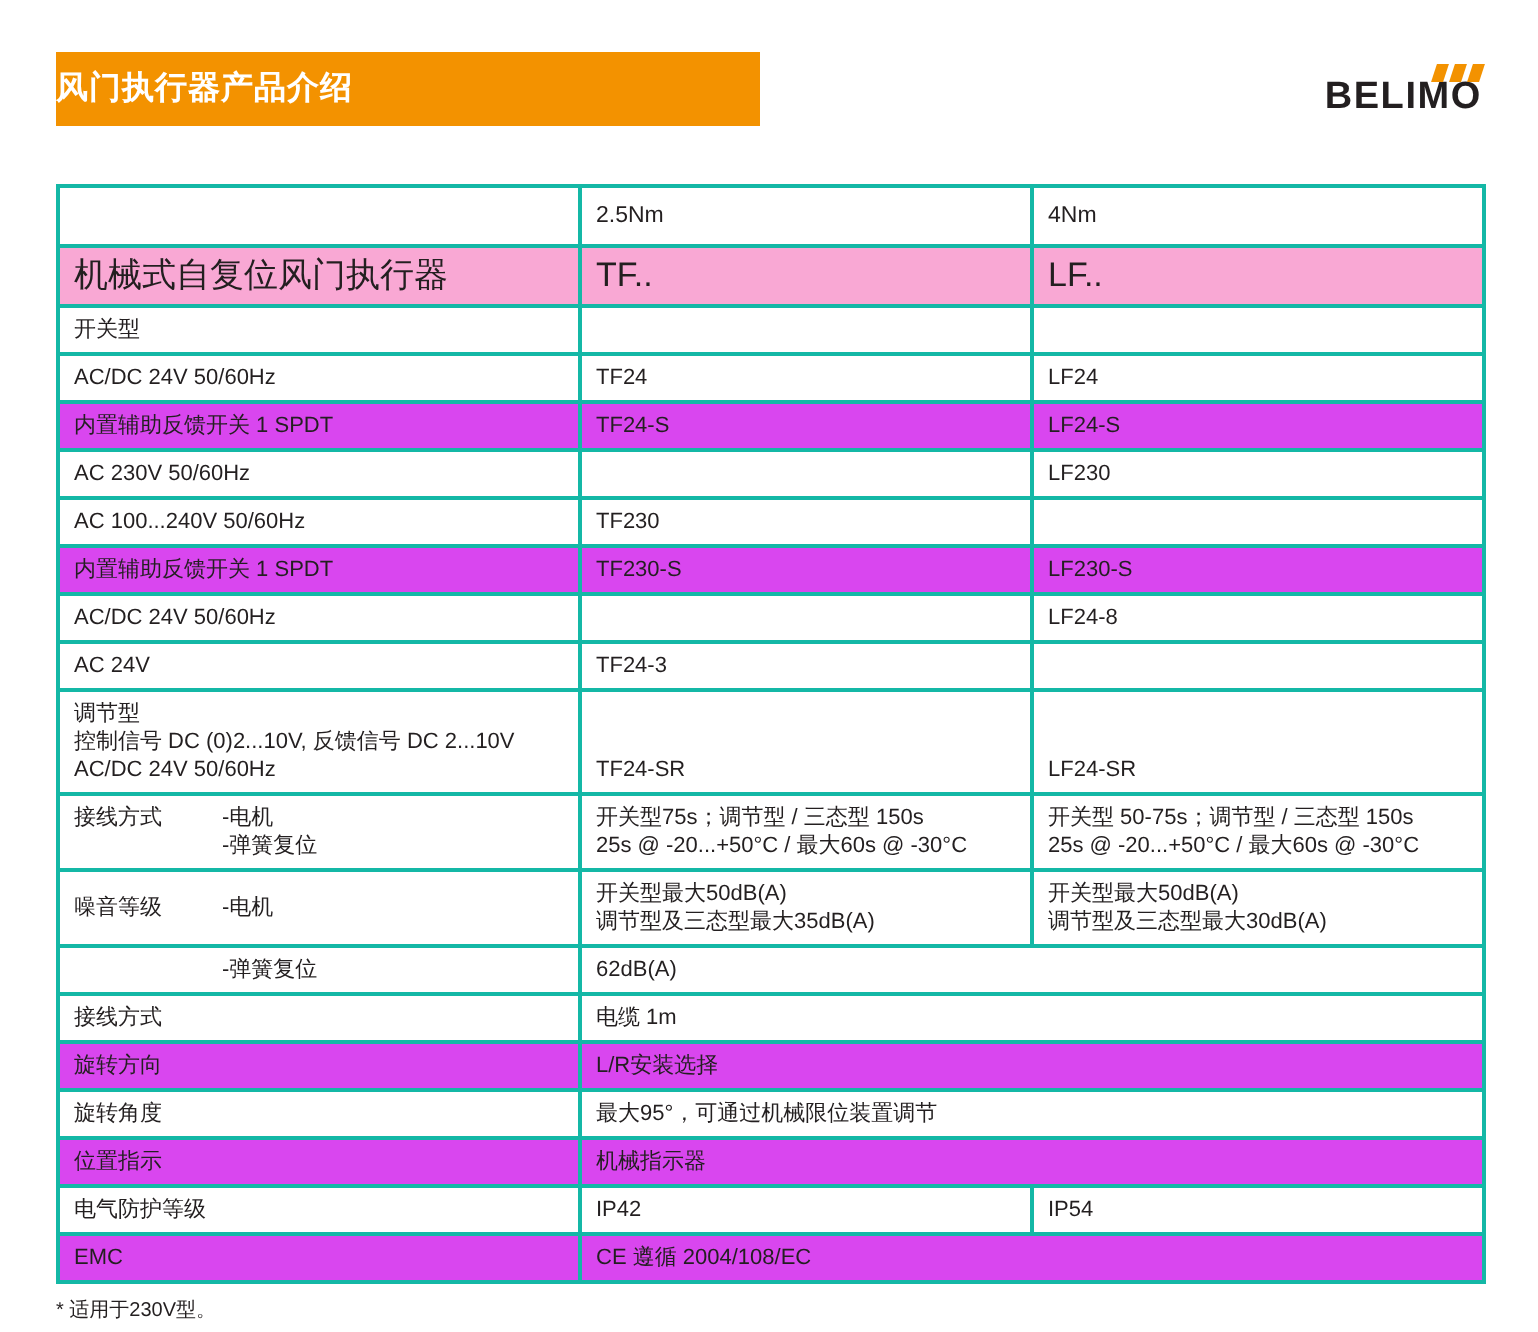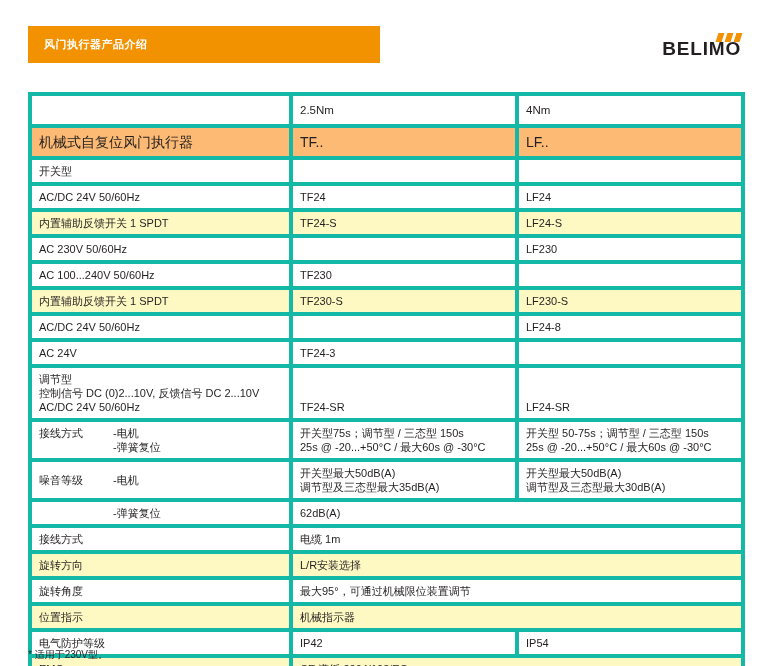--- a/index.html
+++ b/index.html
@@ -34,23 +34,22 @@
     left: 0;
     top: 0;
     width: 352px;
     height: 37px;
     background: #f39200;
     display: flex;
     align-items: center;
   }
   .header-bar-title {
     color: #ffffff;
-    font-size: 11px;
-    font-weight: bold;
-    padding-left: 16px;
+    font-size: 16px;
+    font-weight: bold;
     letter-spacing: 0.5px;
   }
   .logo {
     position: absolute;
     right: 0;
     top: 2px;
     width: 120px;
     height: 34px;
     text-align: right;
   }
@@ -82,44 +81,44 @@
     top: 92px;
     width: 713px;
   }
   table.spec {
     border-collapse: collapse;
     width: 713px;
     table-layout: fixed;
     font-size: 11px;
   }
   table.spec td, table.spec th {
-    border: 4px solid #14b8a6;
+    border: 2px solid #14b8a6;
     padding: 4px 7px;
     vertical-align: middle;
     text-align: left;
     font-weight: normal;
     line-height: 14px;
   }
   col.c0 { width: 261px; }
   col.c1 { width: 226px; }
   col.c2 { width: 226px; }
 
   .row-head td {
     font-weight: bold;
     font-size: 11.5px;
     height: 20px;
   }
   .row-title td {
-    background: #fdba74;
-    font-weight: bold;
-    font-size: 14px;
+    background: #f9a8d4;
+    font-weight: bold;
+    font-size: 17px;
     height: 20px;
     margin-top: 16px;
   }
-  .shaded td { background: #fef9c3; }
+  .shaded td { background: #d946ef; }
   .white td { background: #ffffff; }
   .ctr { text-align: left; }
   .lbl-key { display: inline-block; min-width: 74px; }
   .small-icon {
     display: inline-block;
     letter-spacing: 1px;
     font-size: 10px;
   }
   .multiline { line-height: 14px; }
   .footnote {

